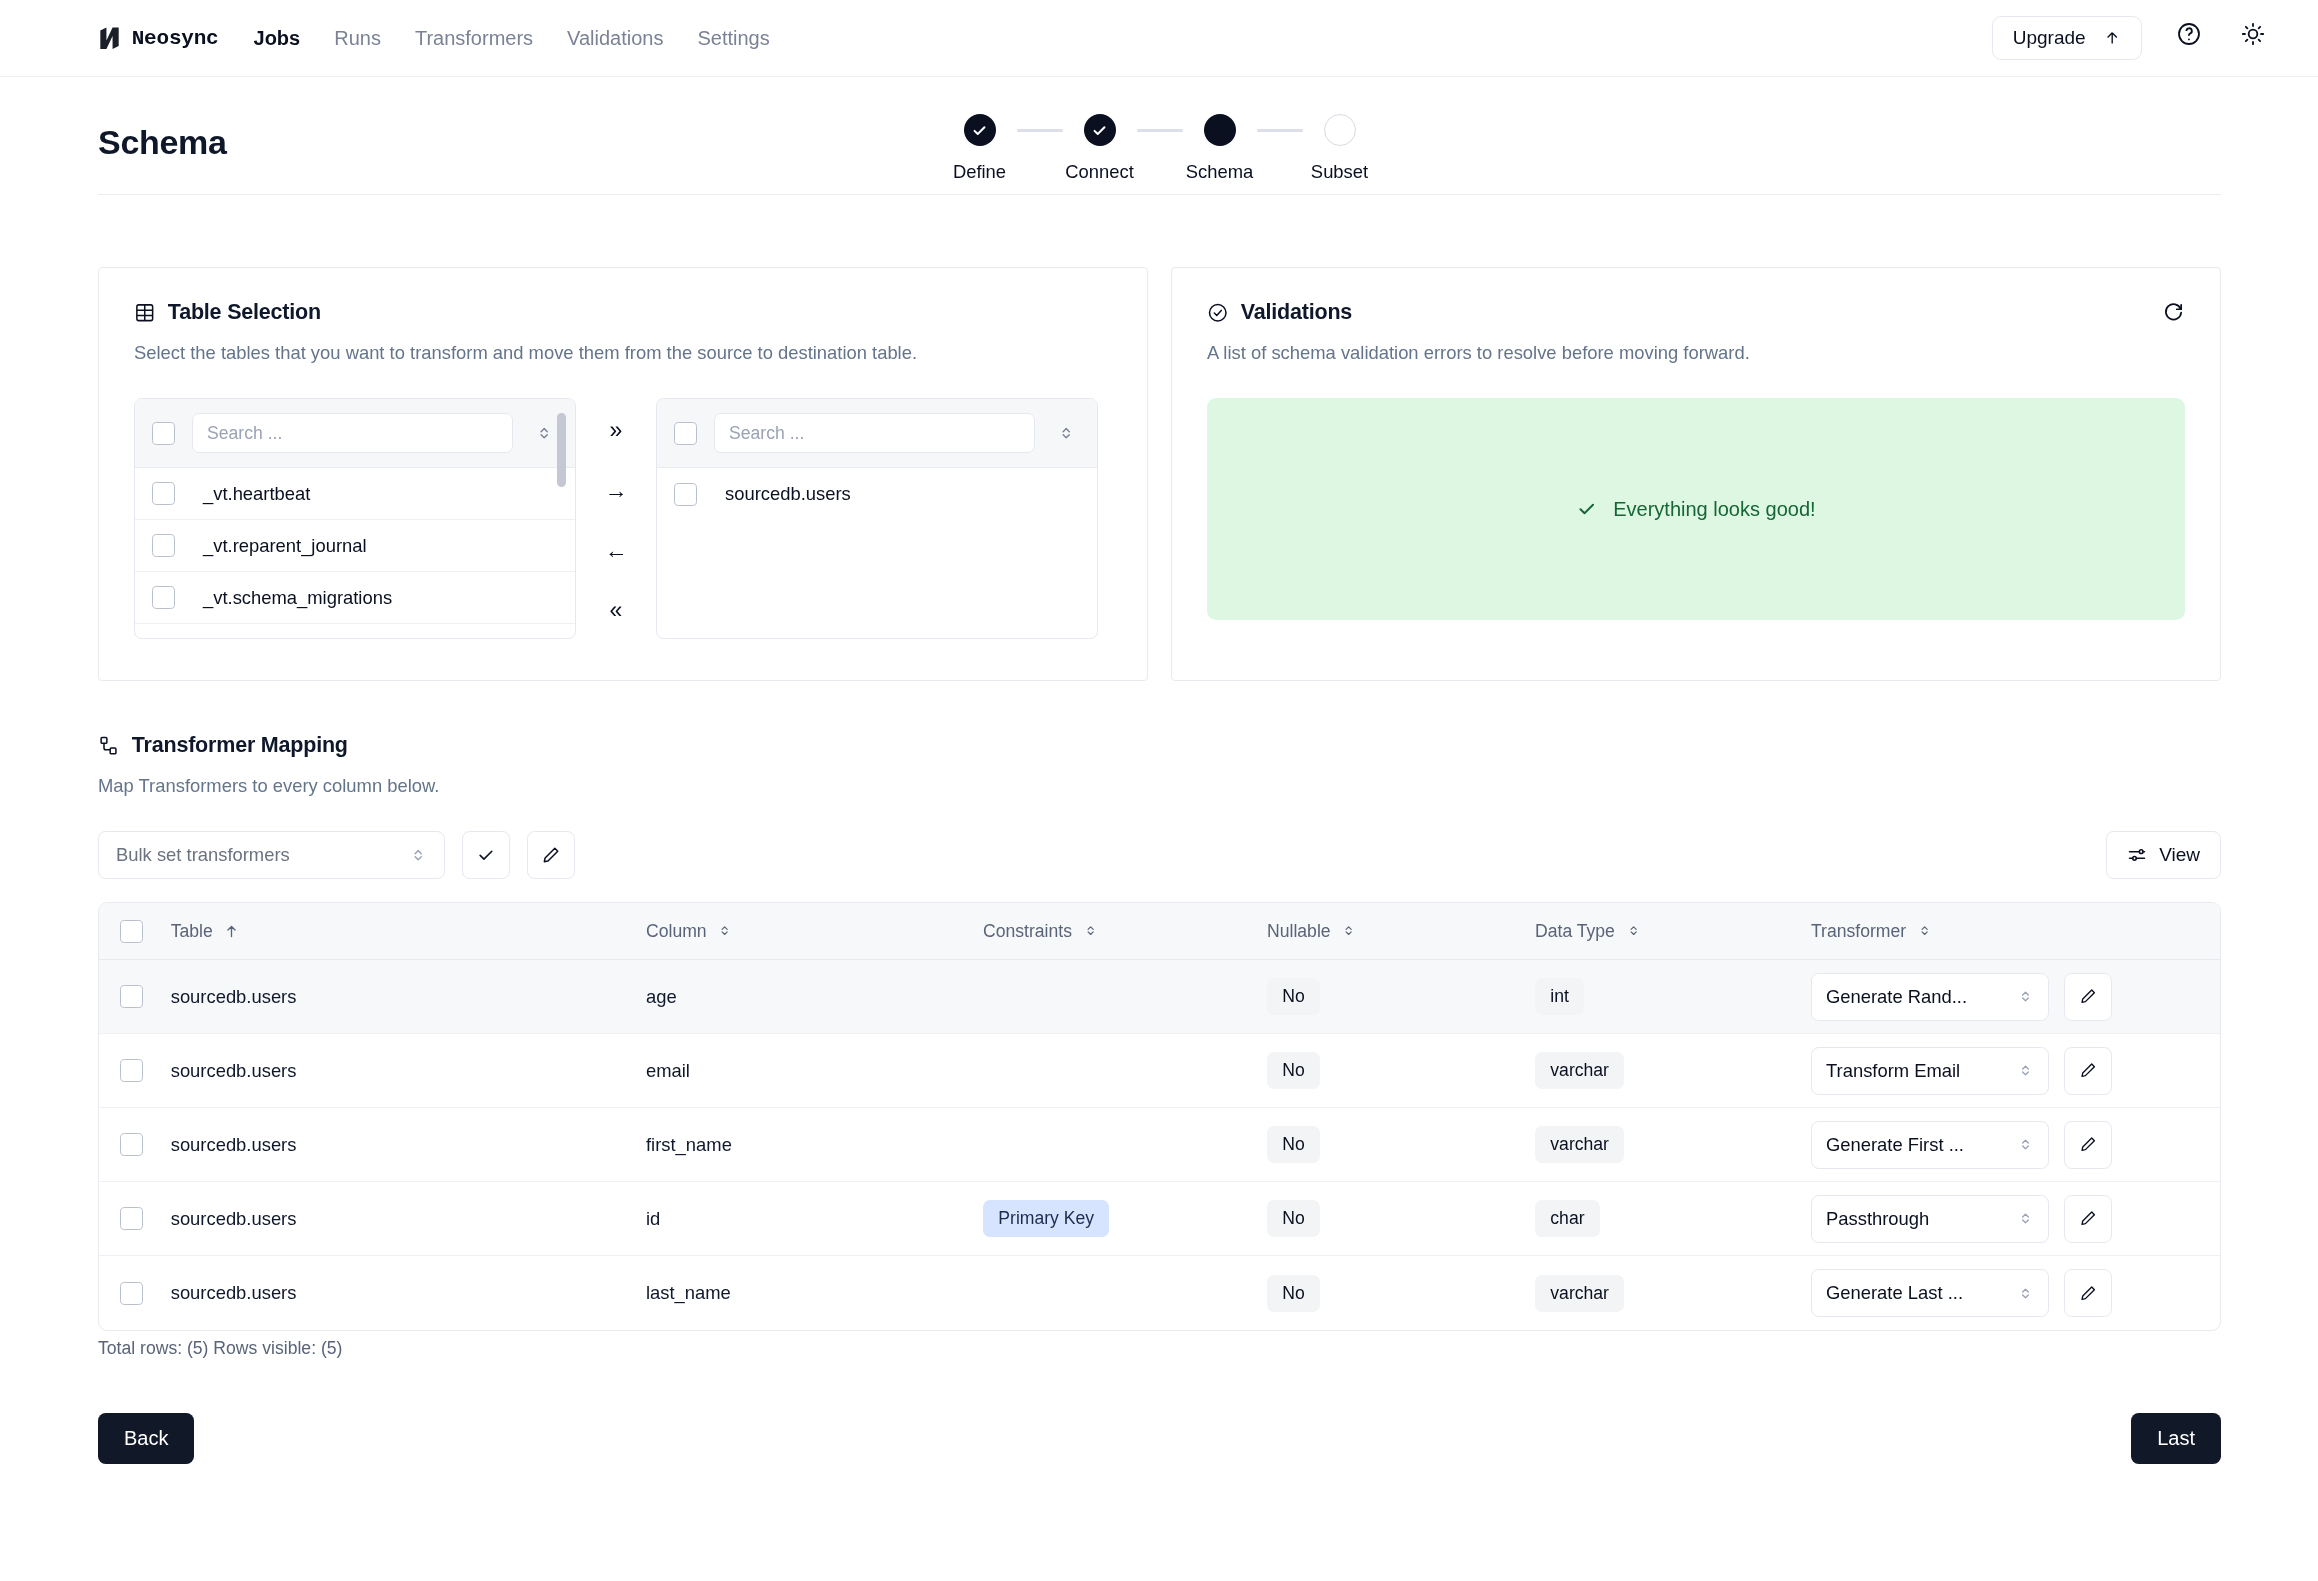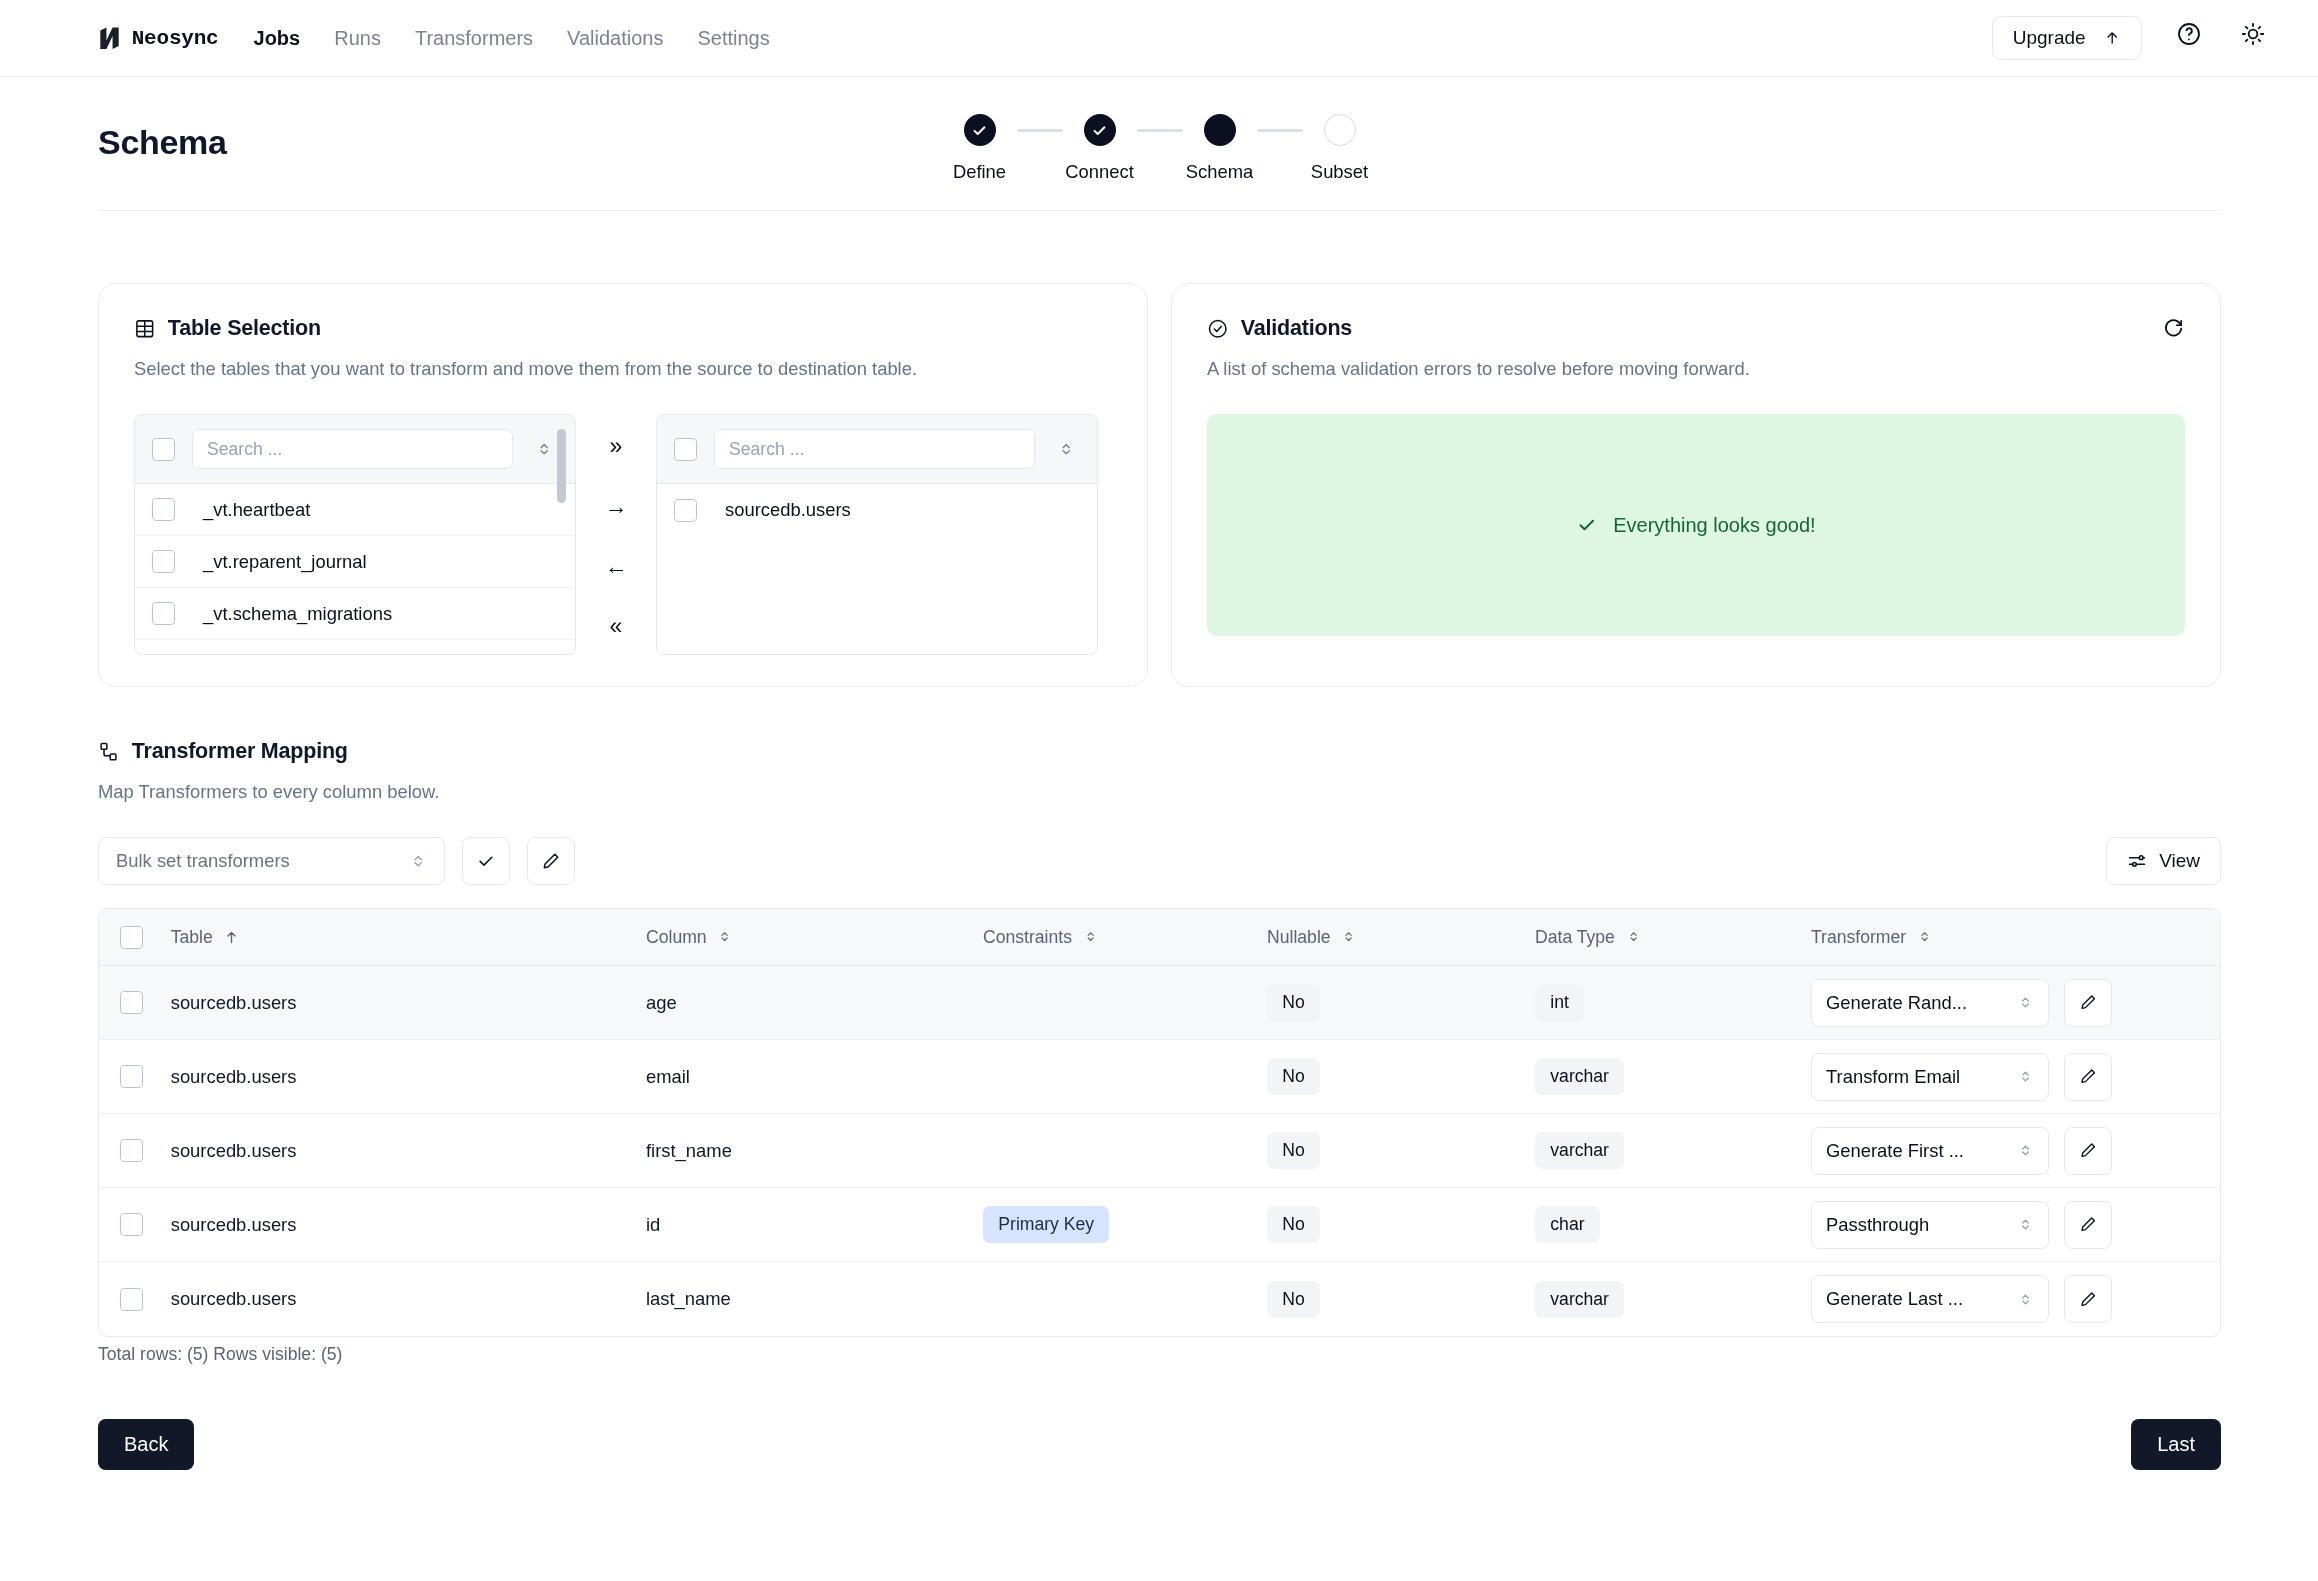--- a/index.html
+++ b/index.html
@@ -34,42 +34,42 @@
   }
   .icon-btn {
     width: 35px; height: 35px; display: flex; align-items: center; justify-content: center;
     background: none; border: none; cursor: pointer; color: #0b1020;
   }
 
   
   .page { padding: 0 98px; }
   .page-head {
     display: flex; align-items: flex-start;
-    padding-top: 46px; padding-bottom: 48px;
+    padding-top: 46px; padding-bottom: 32px;
     border-bottom: 0.8px solid #ececf1;
     position: relative;
   }
   .page-title { font-size: 34px; font-weight: 700; letter-spacing: -0.3px; }
 
   .stepper { position: absolute; left: 50%; transform: translateX(-50%); top: 37px; display: flex; align-items: flex-start; }
   .step { display: flex; flex-direction: column; align-items: center; width: 74px; }
   .step-dot {
     width: 32px; height: 32px; border-radius: 50%;
     display: flex; align-items: center; justify-content: center;
     background: #0b1020; color: #fff; font-size: 17px;
   }
   .step-dot.pending { background: #fff; border: 1.5px solid #d8dbe4; }
   .step-label { margin-top: 15.3px; font-size: 18.4px; color: #0b1020; white-space: nowrap; }
   .step-line { width: 46px; height: 3.1px; background: #dcdfe7; border-radius: 1.5px; margin-top: 14.6px; }
 
   
   .cards { display: flex; gap: 23px; padding-top: 72px; }
   .card {
-    flex: 1; border: 0.8px solid #e9eaf0; border-radius: 18px;
-    background: #fff; padding: 32px 35px 31px 35px; min-height: 400px;
+    flex: 1; border: 0.8px solid #e9eaf0; border-radius: 4px;
+    background: #fff; padding: 32px 35px 41px 35px; min-height: 400px;
   }
   .card-head { display: flex; align-items: center; gap: 12.3px; }
   .card-title { font-size: 21.5px; font-weight: 700; letter-spacing: -0.2px; }
   .card-refresh { margin-left: auto; background: none; border: none; cursor: pointer; color: #0b1020; display: flex; }
   .card-desc { margin-top: 17px; font-size: 18.4px; color: #64748b; }
 
   
   .transfer { display: flex; align-items: flex-start; gap: 0; margin-top: 34px; }
   .list-box {
     width: 442px; border: 0.8px solid #e6e8ef; border-radius: 7.7px;

